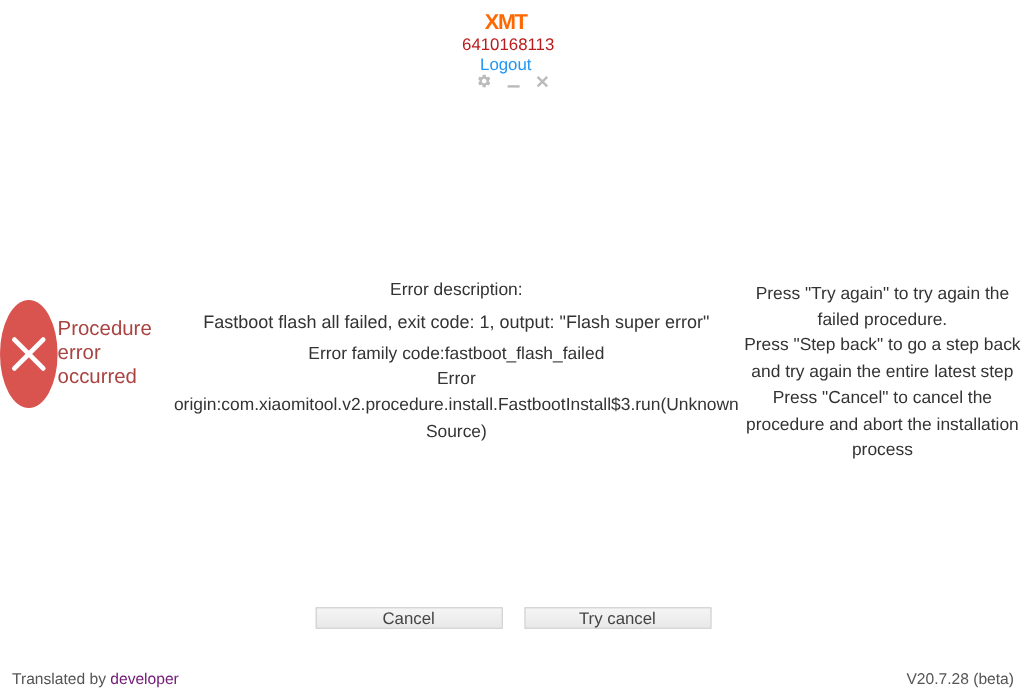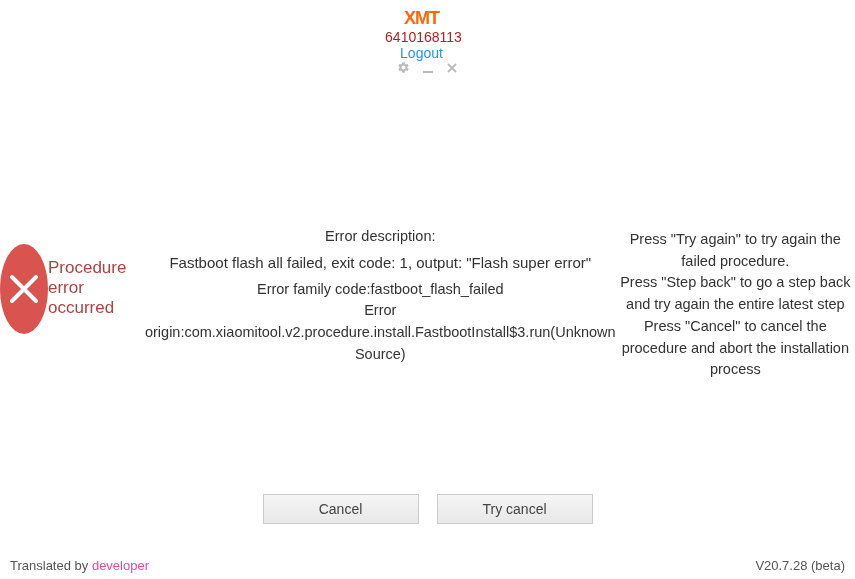--- a/index.html
+++ b/index.html
@@ -105,40 +105,40 @@
     
     .button-row {
       display: flex;
       gap: 18px;
       justify-content: center;
       margin-bottom: 28px;
       padding: 0 20px;
     }
     .action-btn {
       width: 156px;
-      height: 30px;
+      height: 18px;
       background: linear-gradient(#f5f5f5, #e8e8e8);
       border: 1px solid #ccc;
       font-size: 14px;
       color: #444;
       cursor: pointer;
       font-family: inherit;
     }
     
     
     .footer {
       display: flex;
       justify-content: space-between;
       align-items: center;
       padding: 6px 10px;
       font-size: 13px;
       color: #555;
     }
     .footer .dev-link {
-      color: #ec4899;
+      color: #701a75;
       cursor: pointer;
     }
   </style>
 </head>
 <body>
 
 <div class="titlebar">
   <span class="logo">XMT</span>
   <span class="titlebar-spacer"></span>
   <span class="user-id">6410168113</span>

